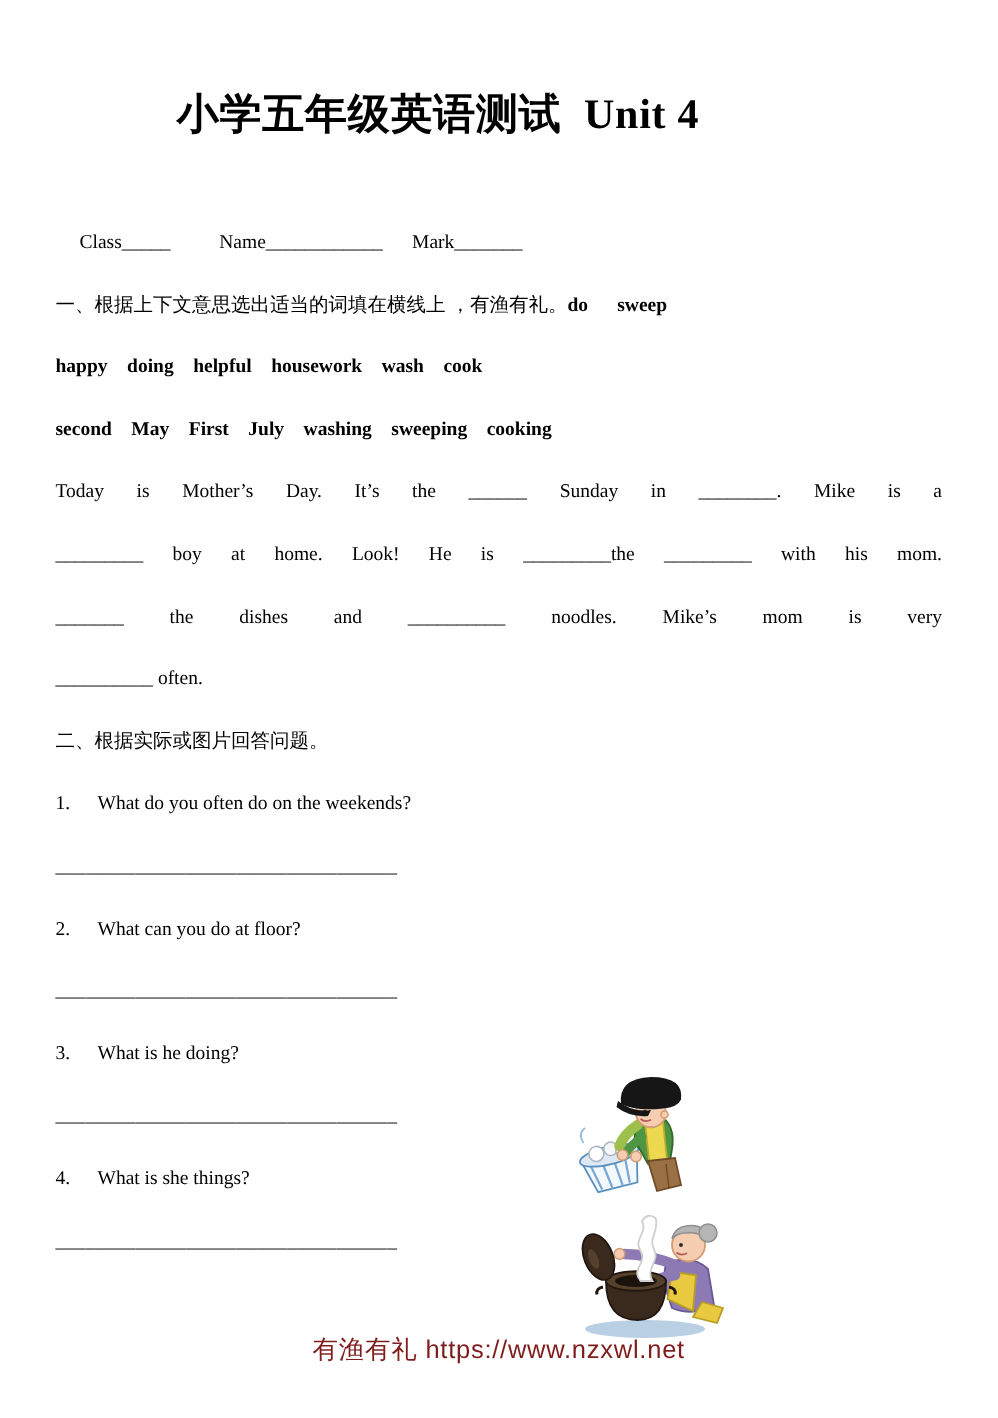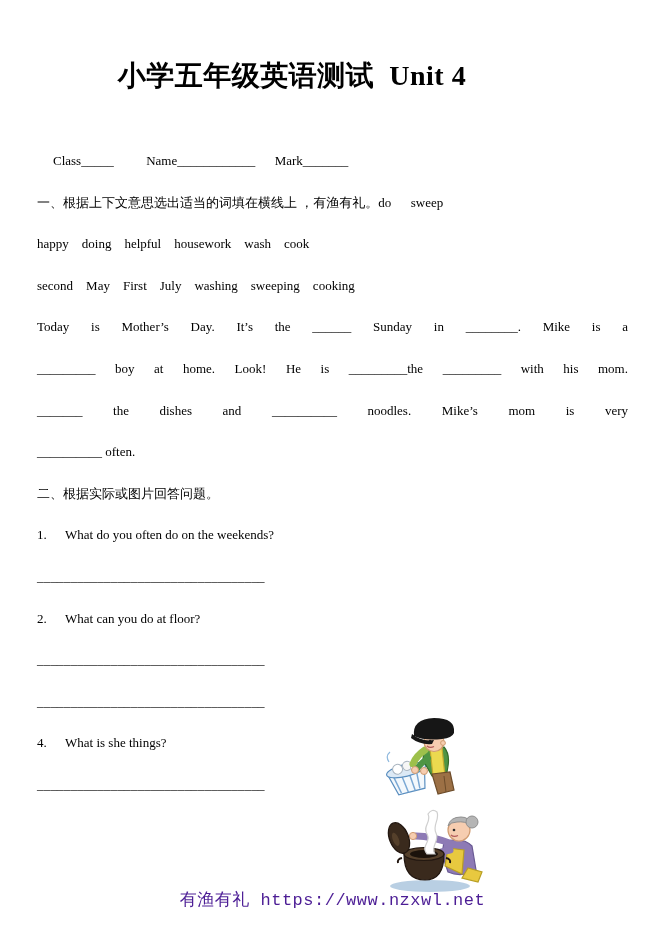--- a/index.html
+++ b/index.html
@@ -22,21 +22,21 @@
     white-space: pre;
     margin-top: 15px;
   }
 
   .doc {
     position: absolute; left: 37px; right: 37px; top: 140px;
     font-size: 13px;
   }
   .line  { line-height: 41.6px; white-space: pre-wrap; }
   .jline { line-height: 41.6px; text-align: justify; text-align-last: justify; }
-  .bold  { font-weight: normal; }
+  .bold  { font-weight: bold; }
   .indent { padding-left: 16px; }
   .qnum { display: inline-block; width: 28px; }
   .answer { letter-spacing: 0.2px; }
 
   .footer {
     position: absolute; left: 0; right: 0; top: 888px;
     text-align: center;
     font-family: "Liberation Sans", sans-serif;
     font-size: 17px;
     letter-spacing: 0.5px;
@@ -68,20 +68,21 @@
     <div class="line">__________ often.</div>
 
     <div class="line">二、根据实际或图片回答问题。</div>
 
     <div class="line"><span class="qnum">1.</span><span>What do you often do on the weekends?</span></div>
     <div class="line answer">__________________________________</div>
 
     <div class="line"><span class="qnum">2.</span><span>What can you do at floor?</span></div>
     <div class="line answer">__________________________________</div>
 
+    <div class="line"><span class="qnum">3.</span><span>What is he doing?</span></div>
     <div class="line answer">__________________________________</div>
 
     <div class="line"><span class="qnum">4.</span><span>What is she things?</span></div>
     <div class="line answer">__________________________________</div>
 
   </div>
 
   <div class="illus" style="left:386px; top:714px; width:90px; height:86px;">
     <svg width="90" height="86" viewBox="0 0 90 86">
 
@@ -142,15 +143,15 @@
       <path d="M45,48 C38,40 50,36 45,28 C40,20 50,16 46,8 Q50,2 55,6 C58,14 50,19 54,27 C58,35 48,40 53,48 Z" fill="#ffffff" stroke="#cfcfcf" stroke-width="1.2"></path>
 
       <circle cx="77" cy="24" r="11" fill="#f6cdb0" stroke="#d09c72" stroke-width="1.2"></circle>
       <path d="M66,20 Q68,11 79,11 Q88,11 88,19 Q83,15 75,16 Q69,16 66,20 Z" fill="#b5b5b5" stroke="#8f8f8f" stroke-width="1"></path>
       <circle cx="90" cy="16" r="6" fill="#b5b5b5" stroke="#8f8f8f" stroke-width="1"></circle>
       <circle cx="72" cy="24" r="1.3" fill="#2b2b2b"></circle>
       <path d="M69,29 q3,2.5 7,0.5" stroke="#b25a5a" stroke-width="1.2" fill="none"></path>
     </svg>
   </div>
 
-  <div class="footer" style="color: #4c1d95; font-family: Liberation Mono, monospace;">有渔有礼 https://www.nzxwl.net</div>
+  <div class="footer" style="color: #7f1d1d;">有渔有礼 https://www.nzxwl.net</div>
 
 </div>
 
 </body></html>

